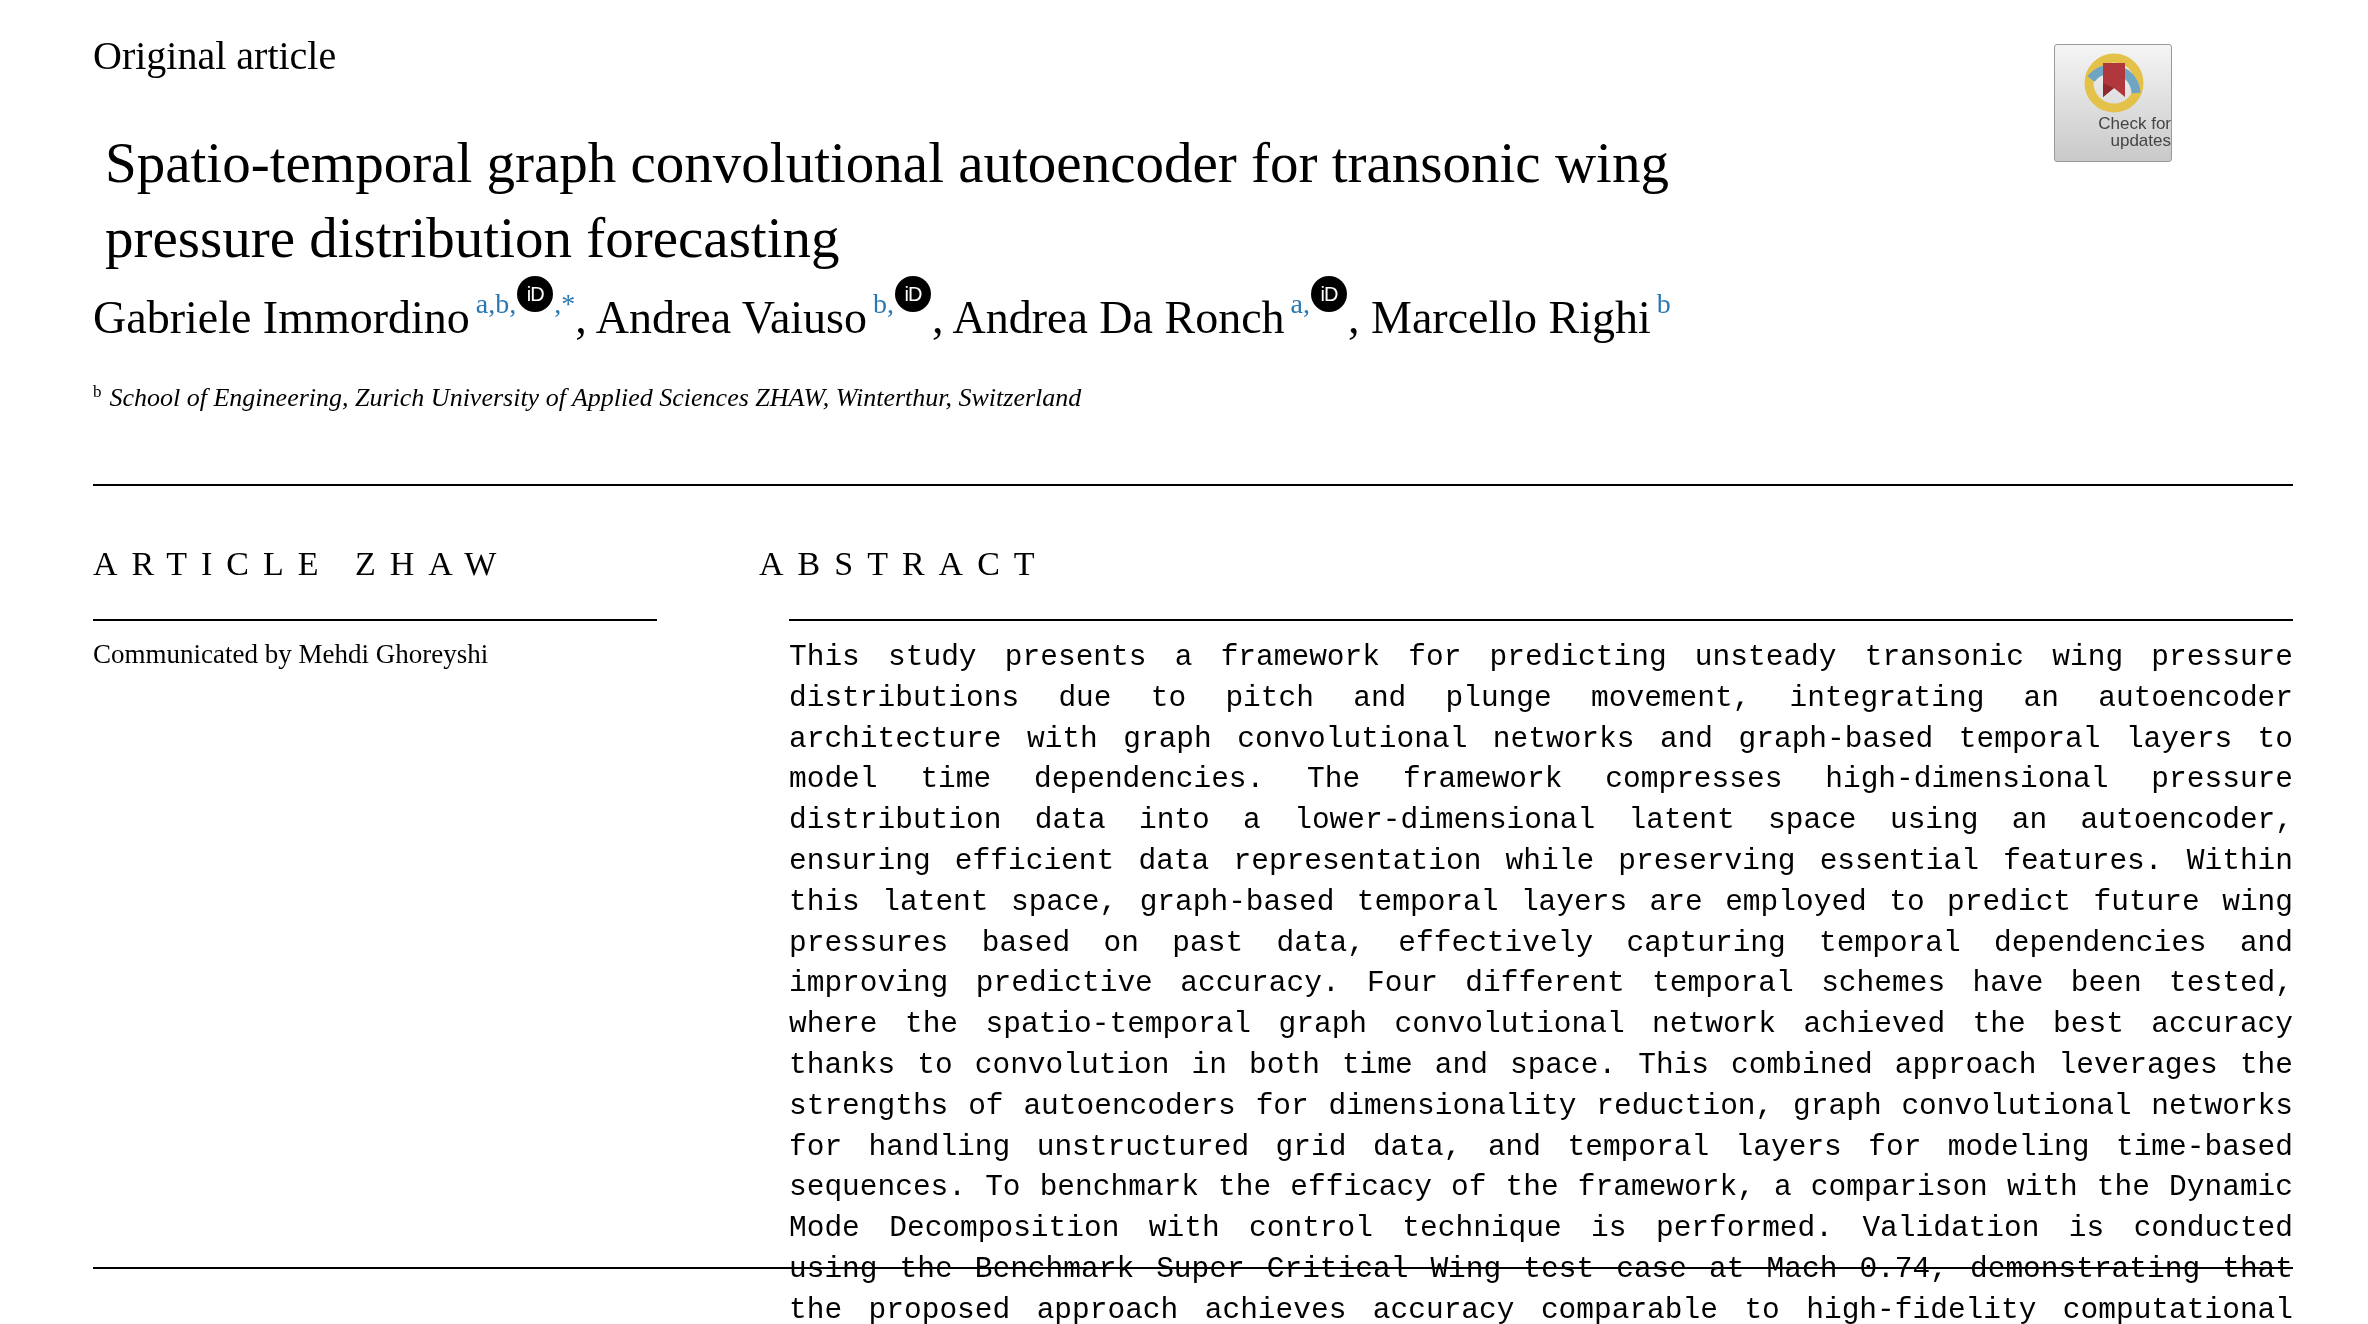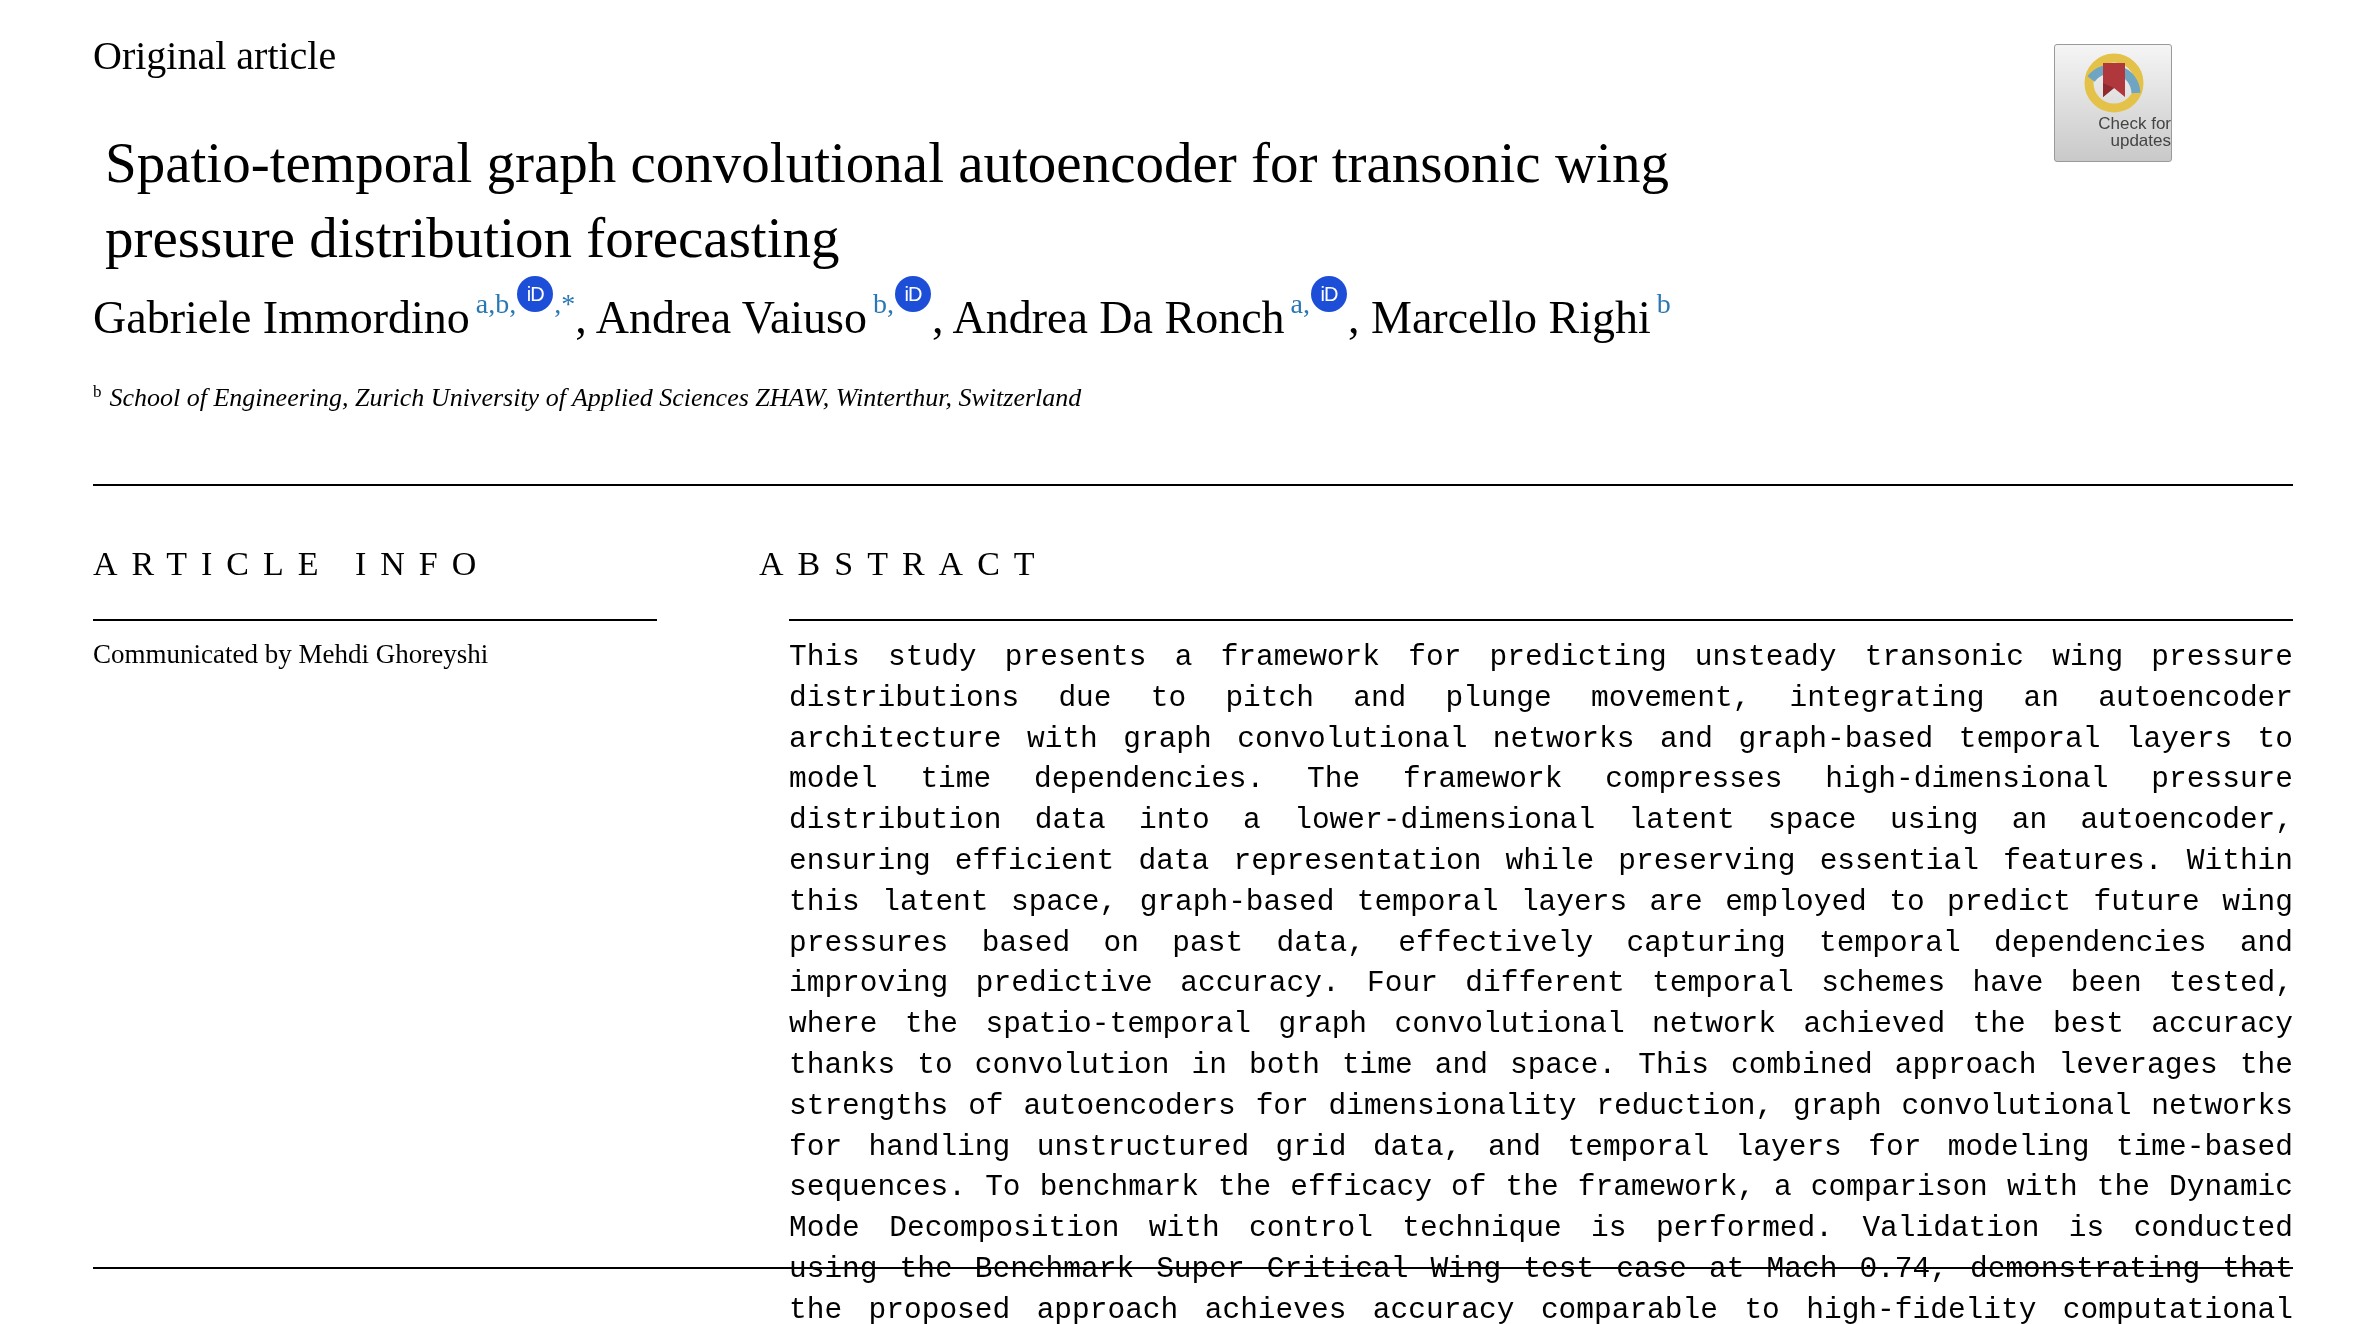--- a/index.html
+++ b/index.html
@@ -41,21 +41,21 @@
       color: #2a78b3;
       font-size: 28px;
       vertical-align: 20px;
       line-height: 0;
       margin-left: 6px;
     }
     .orcid {
       display: inline-block;
       width: 36px; height: 36px;
       border-radius: 50%;
-      background: #1d4ed8;
+      background: #000000;
       color: #fff;
       font-family: "Liberation Sans", "DejaVu Sans", sans-serif;
       font-size: 20px;
       line-height: 36px;
       text-align: center;
       vertical-align: 32px;
       margin: 0 1px;
       font-weight: normal;
       letter-spacing: -1px;
     }
@@ -145,21 +145,21 @@
 </div>
 
 <div class="abs affiliations">
   <div>
     <span class="aff-label">b</span><span>School of Engineering, Zurich University of Applied Sciences ZHAW, Winterthur, Switzerland</span>
   </div>
 </div>
 
 <div class="abs rule" style="left:93px; top:484px; width:2200px;"></div>
 
-<div class="abs section-heading" style="left:93px; top:544px;">ARTICLE INFO</div>
+<div class="abs section-heading" style="left:93px; top:544px;">ARTICLE ZHAW</div>
 <div class="abs section-heading" style="left:759px; top:544px;">ABSTRACT</div>
 
 <div class="abs rule" style="left:93px; top:619px; width:564px;"></div>
 <div class="abs rule" style="left:789px; top:619px; width:1504px;"></div>
 
 <div class="abs communicated">Communicated by Mehdi Ghoreyshi</div>
 
 <p class="abs abstract-text">This study presents a framework for predicting unsteady transonic wing pressure distributions due to pitch and plunge movement, integrating an autoencoder architecture with graph convolutional networks and graph-based temporal layers to model time dependencies. The framework compresses high-dimensional pressure distribution data into a lower-dimensional latent space using an autoencoder, ensuring efficient data representation while preserving essential features. Within this latent space, graph-based temporal layers are employed to predict future wing pressures based on past data, effectively capturing temporal dependencies and improving predictive accuracy. Four different temporal schemes have been tested, where the spatio-temporal graph convolutional network achieved the best accuracy thanks to convolution in both time and space. This combined approach leverages the strengths of autoencoders for dimensionality reduction, graph convolutional networks for handling unstructured grid data, and temporal layers for modeling time-based sequences. To benchmark the efficacy of the framework, a comparison with the Dynamic Mode Decomposition with control technique is performed. Validation is conducted using the Benchmark Super Critical Wing test case at Mach 0.74, demonstrating that the proposed approach achieves accuracy comparable to high-fidelity computational fluid dynamics simulations while significantly reducing prediction time. This work underscores the potential of the developed framework as a scalable, efficient, and robust solution for the analysis of nonlinear unsteady aerodynamic phenomena.</p>
 
 <div class="abs rule" style="left:93px; top:1267px; width:2200px;"></div>

